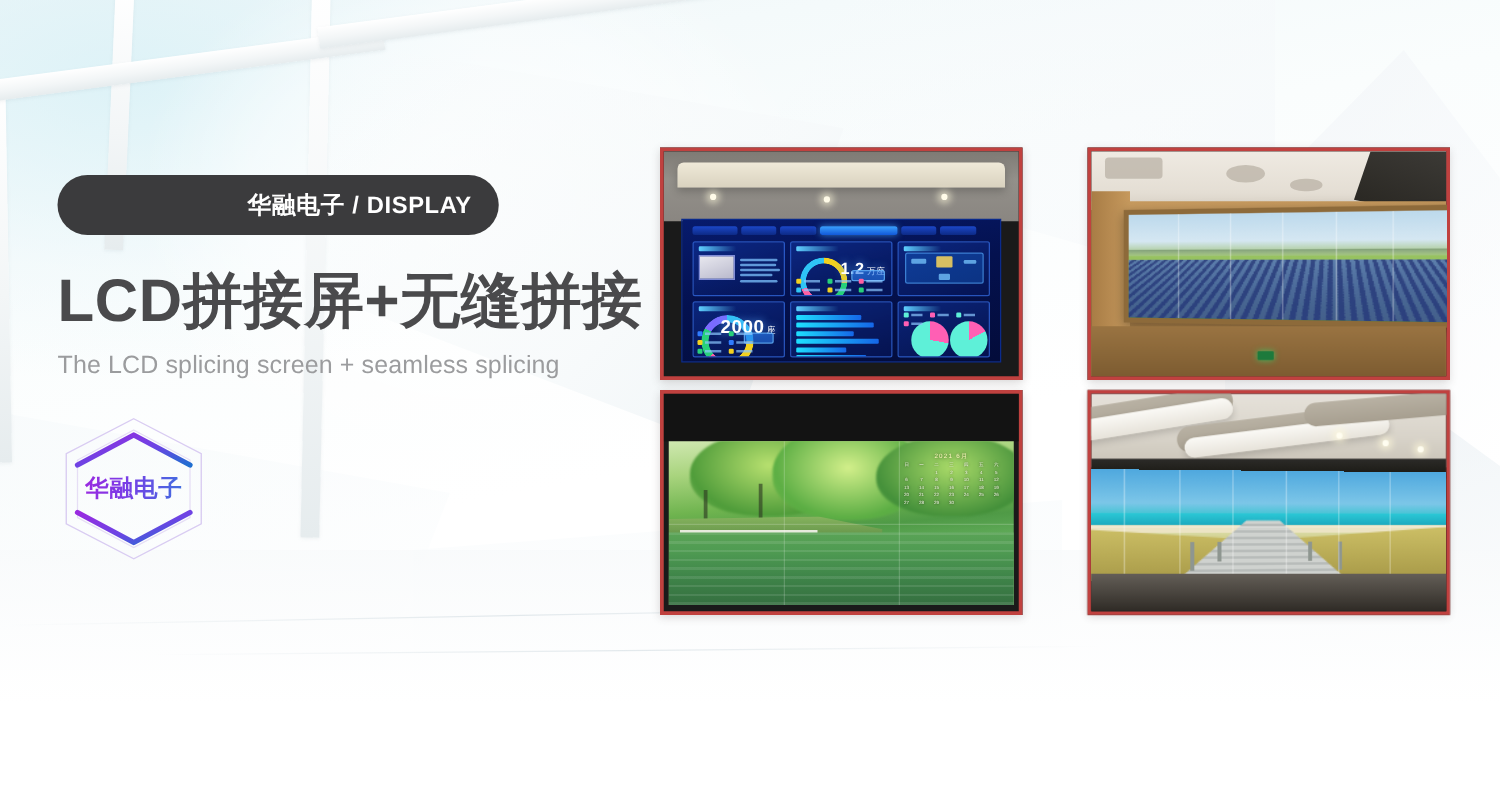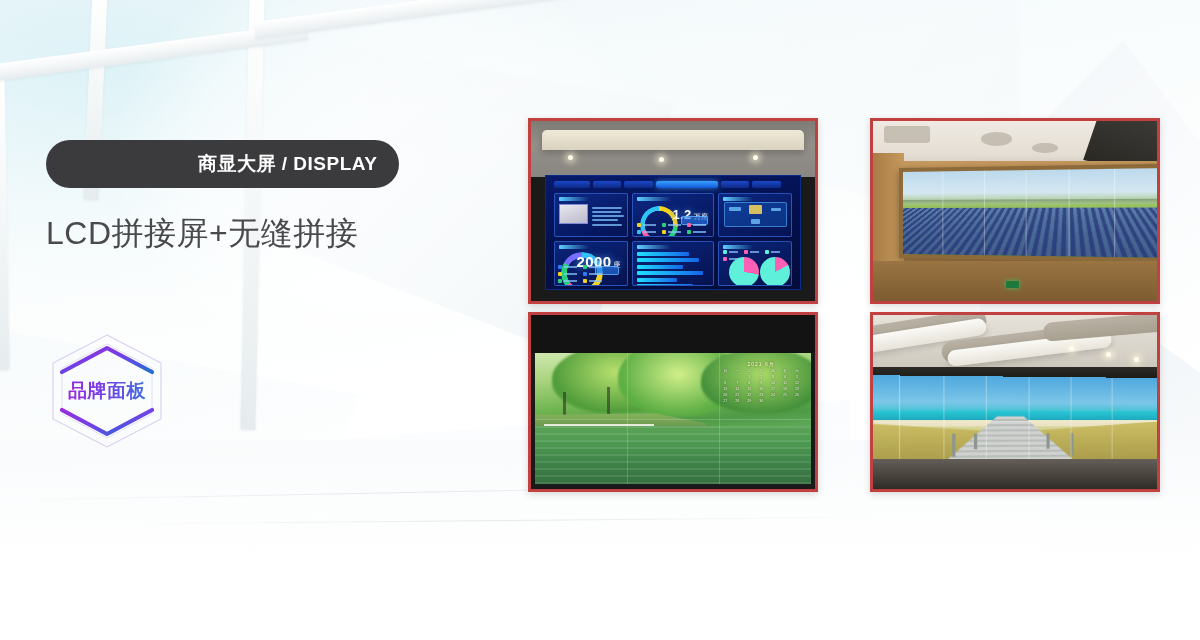--- a/index.html
+++ b/index.html
@@ -56,21 +56,21 @@
   .badge-row{display:flex;align-items:center;height:48px;position:relative;}
   .badge-dark{position:absolute;left:0;top:0;height:48px;padding:0 22px 0 152px;
     display:flex;align-items:center;border-radius:24px;background:#3b3b3d;
     font-size:19px;font-weight:700;color:#ffffff;letter-spacing:.5px;white-space:nowrap;}
   .badge-pill{position:absolute;left:0;top:0;height:48px;min-width:146px;padding:0 20px;
     display:flex;align-items:center;justify-content:center;border-radius:24px;
     background:linear-gradient(100deg,#7b35e8 0%,#6a46e6 38%,#3f7fe0 76%,#2f96dd 100%);
     box-shadow:0 3px 10px rgba(90,70,210,.28);
     font-size:23px;font-weight:700;color:#ffffff;letter-spacing:2px;white-space:nowrap;}
 
-  .headline{margin-top:29px;font-size:32px;font-weight:400;color:#4a4a4c;
+  .headline{margin-top:29px;font-size:48px;font-weight:700;color:#4a4a4c;
     letter-spacing:.5px;line-height:1.06;white-space:nowrap;}
   .subline{margin-top:13px;font-size:20px;color:#9b9c9e;letter-spacing:.1px;white-space:nowrap;}
 
   
   .hex-row{position:absolute;left:48px;top:332px;display:flex;gap:10px;}
   .hex{position:relative;width:118px;height:118px;display:flex;align-items:center;justify-content:center;}
   .hex svg{position:absolute;inset:0;width:118px;height:118px;}
   .hex-label{position:relative;z-index:3;font-size:19px;font-weight:700;letter-spacing:.5px;
     background:linear-gradient(95deg,#9a2ae0 0%,#7b3ce6 40%,#3f6fe0 100%);
     -webkit-background-clip:text;background-clip:text;color:transparent;white-space:nowrap;}
@@ -236,46 +236,47 @@
   <div class="beam beam-h2"></div>
 
   <div class="floor"></div>
   <div class="hline hline-1"></div>
   <div class="hline hline-2"></div>
 </div>
 
 <div class="left-col">
 
   <div class="badge-row">
-    <div class="badge-dark">商显大屏 / DISPLAY</div>
+    <div class="badge-dark">华融电子 / DISPLAY</div>
   </div>
 
   <div class="headline">LCD拼接屏+无缝拼接</div>
 
+  <div class="subline">The LCD splicing screen + seamless splicing</div>
 </div>
 
 <div class="hex-row">
 
 
 
   <div class="hex">
     <svg viewBox="0 0 118 118" aria-hidden="true">
       <defs>
         <linearGradient id="gch3" x1="0" y1="0" x2="1" y2="1">
           <stop offset="0" stop-color="#9a2ae0"></stop>
             <stop offset="55%" stop-color="#6b45e4"></stop>
             <stop offset="100%" stop-color="#1f6fd0"></stop>
         </linearGradient>
       </defs>
       <polygon points="59,3 113,31 113,87 59,115 5,87 5,31" fill="none" stroke="#d9ccf2" stroke-width="1.1"></polygon>
       <polygon points="59,12 104,36 104,82 59,106 14,82 14,36" fill="none" stroke="#e6def5" stroke-width="1"></polygon>
       <polyline points="14,40 59,16 104,40" fill="none" stroke="url(#gch3)" stroke-width="4.2" stroke-linecap="round" stroke-linejoin="round"></polyline>
       <polyline points="14,78 59,102 104,78" fill="none" stroke="url(#gch3)" stroke-width="4.2" stroke-linecap="round" stroke-linejoin="round"></polyline>
     </svg>
-    <span class="hex-label">品牌面板</span>
+    <span class="hex-label">华融电子</span>
   </div>
 
 </div>
 
 <div class="photos">
 
   <div class="photo p-tl">
     <div class="scene">
       <div class="tl-ceiling"></div>
       <div class="tl-cove"></div>

